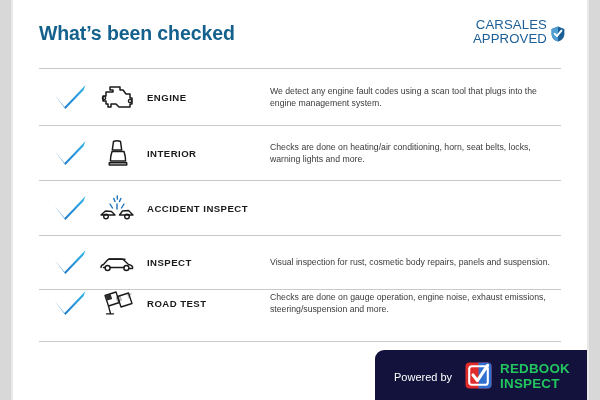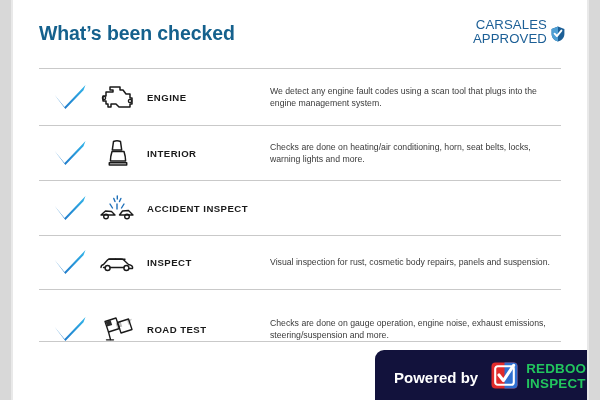--- a/index.html
+++ b/index.html
@@ -147,22 +147,22 @@
     height: 60px;
     background: #12123c;
     border-radius: 9px;
     display: flex;
     align-items: center;
     padding-left: 19px;
     box-sizing: border-box;
   }
   #powered-label {
     color: #ffffff;
-    font-size: 15px;
-    font-weight: bold;
+    font-size: 11px;
+    font-weight: normal;
     white-space: nowrap;
     margin-bottom: 6px;
   }
   #redbook-logo-mark {
     margin-left: 13px;
     margin-bottom: 6px;
     flex: 0 0 auto;
   }
   #redbook-wordmark {
     margin-left: 8px;
@@ -315,21 +315,21 @@
             <path d="M16.5 12.3 v-0.1"></path>
             <circle cx="8.6" cy="21" r="2.5"></circle>
             <circle cx="27.4" cy="21" r="2.5"></circle>
           </g>
         </svg>
       </span>
       <span class="cat-label">INSPECT</span>
       <span class="cat-desc">Visual inspection for rust, cosmetic body repairs, panels and suspension.</span>
     </div>
 
-    <div class="row" style="top:303px; height:52px;">
+    <div class="row" style="top:277px; height:52px;">
       <span class="check-icon">
         <svg width="34" height="27" viewBox="0 0 34 27">
           <defs>
             <linearGradient id="ckg5" x1="0" y1="1" x2="1" y2="0">
               <stop offset="0" stop-color="#1b6fc4"></stop>
                 <stop offset="1" stop-color="#34b7ea"></stop>
             </linearGradient>
           </defs>
           <path d="M1.5 11.2 L11.5 23.5 L32.5 1.5 L30.5 6.8 L12.4 25.5 Z" fill="url(#ckg5)"></path>
         </svg>

